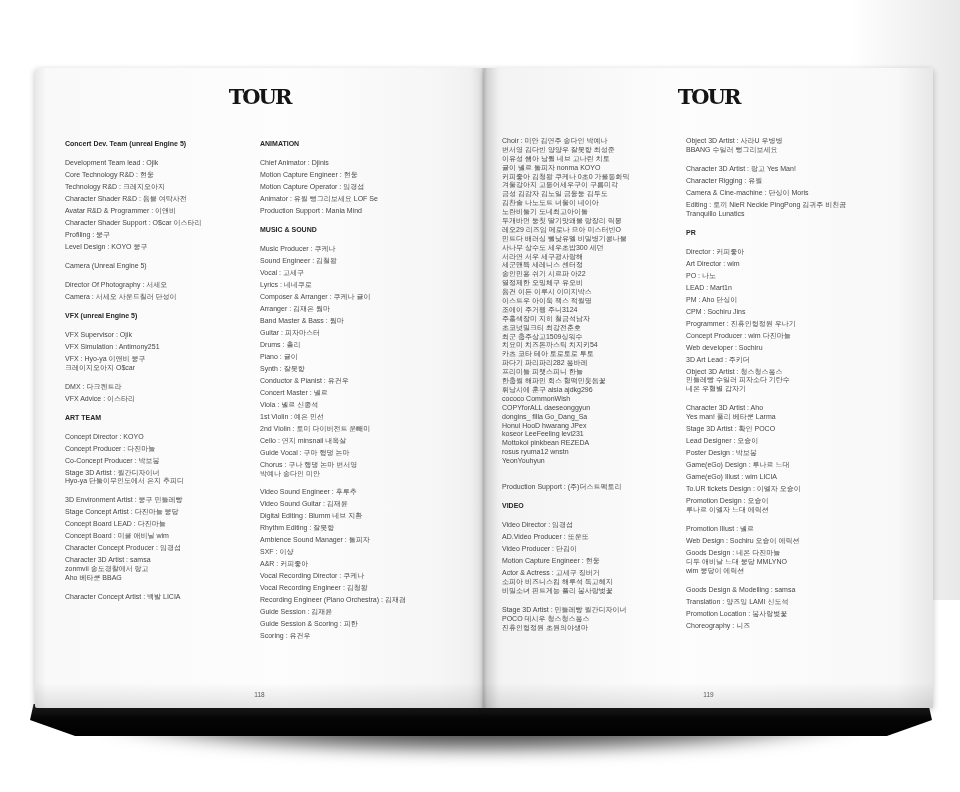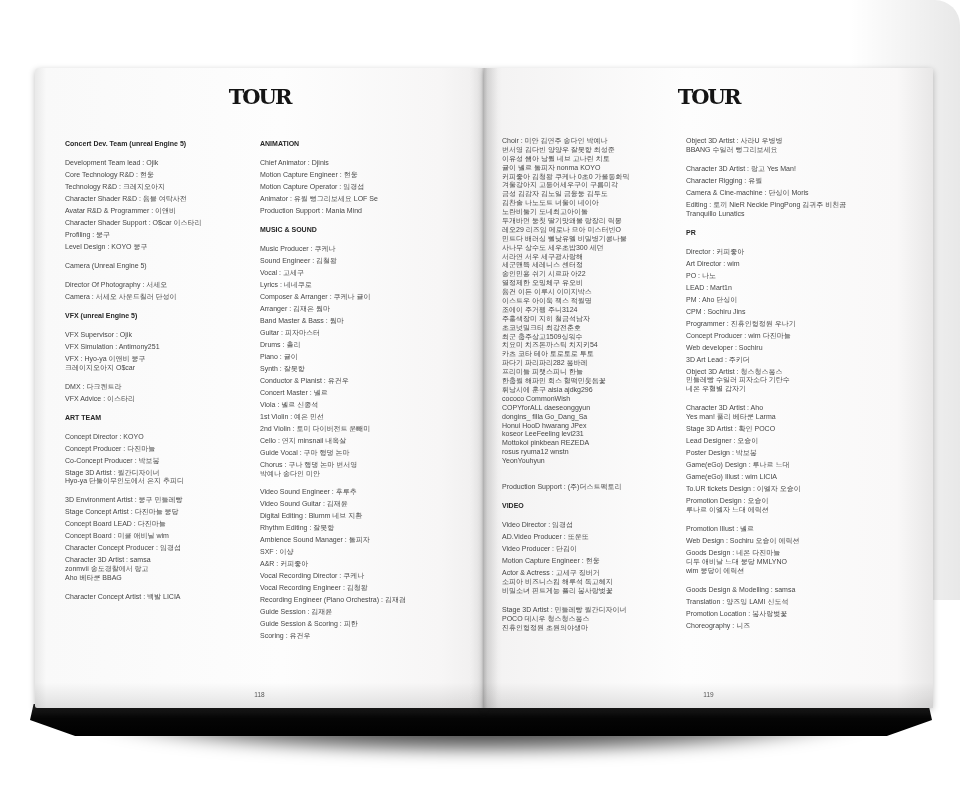--- a/index.html
+++ b/index.html
@@ -1,17 +1,17 @@
 <!DOCTYPE html>
 <html><head>
 <meta charset="utf-8">
 <style>
   html,body{margin:0;padding:0;}
   body{width:960px;height:792px;overflow:hidden;background:#ffffff;font-family:"Liberation Sans",sans-serif;}
-  .stage{position:relative;width:960px;height:792px;background:#ffffff;overflow:hidden;border-radius:25px;}
+  .stage{position:relative;width:960px;height:792px;background:#ffffff;overflow:hidden;}
   .ambient-right{position:absolute;right:0;top:0;width:110px;height:600px;
     background:linear-gradient(to right,rgba(0,0,0,0) 0%,rgba(0,0,0,0.09) 100%);}
   .big-shadow{position:absolute;left:-25px;top:682px;width:1010px;height:100px;
     background:radial-gradient(ellipse 52% 48% at 50% 38%,rgba(0,0,0,0.88) 0%,rgba(0,0,0,0.5) 52%,rgba(0,0,0,0) 76%);
     filter:blur(7px);}
   .book-bottom{position:absolute;left:30px;top:704px;width:902px;height:32px;
     background:linear-gradient(to bottom,#232323 0%,#050505 45%,#000 100%);
     clip-path:polygon(0.4% 0,99.6% 0,100% 50%,95% 100%,5% 100%,0 50%);}
   .book{position:absolute;left:35px;top:68px;width:898px;height:640px;}
   .page{position:absolute;top:0;height:640px;width:449px;}

